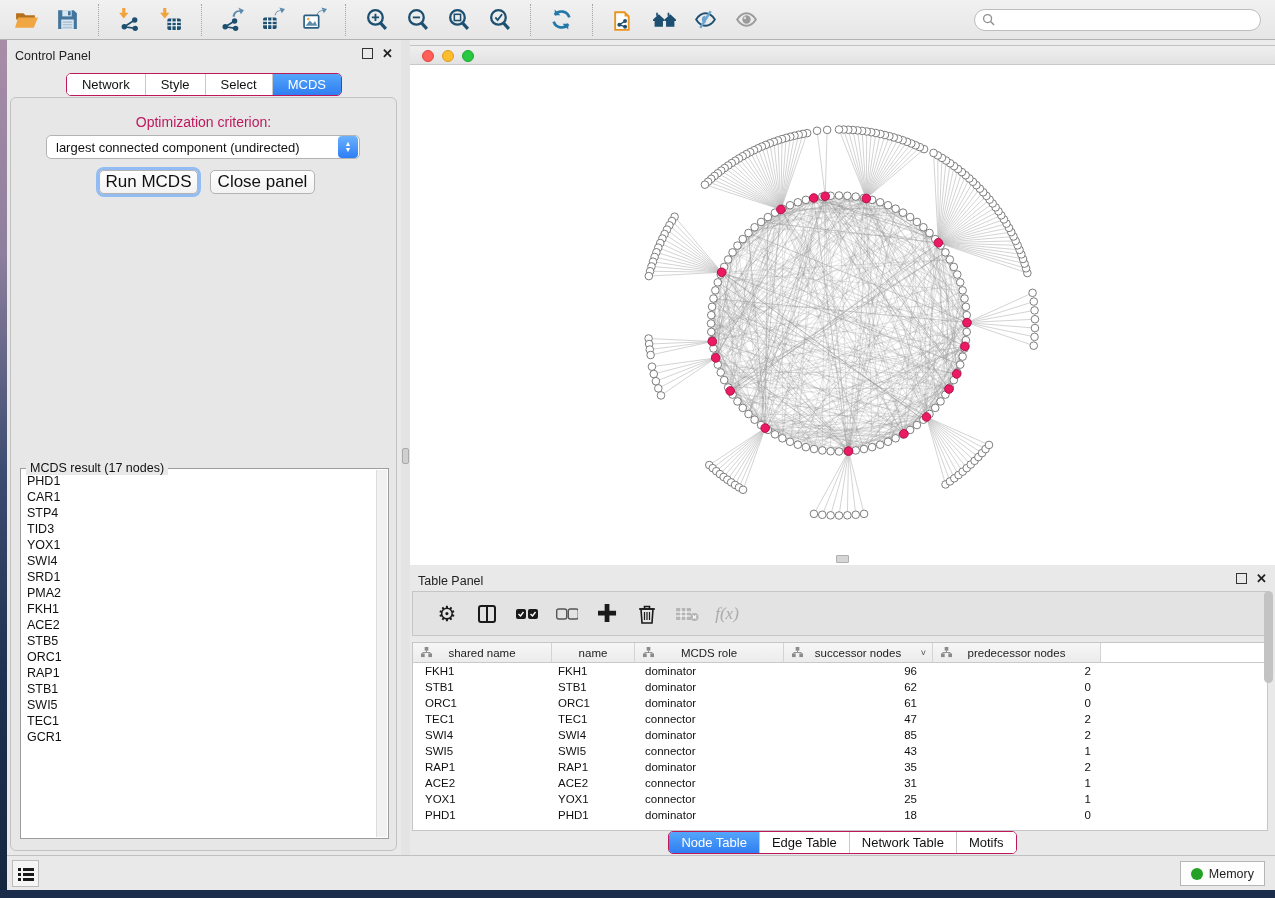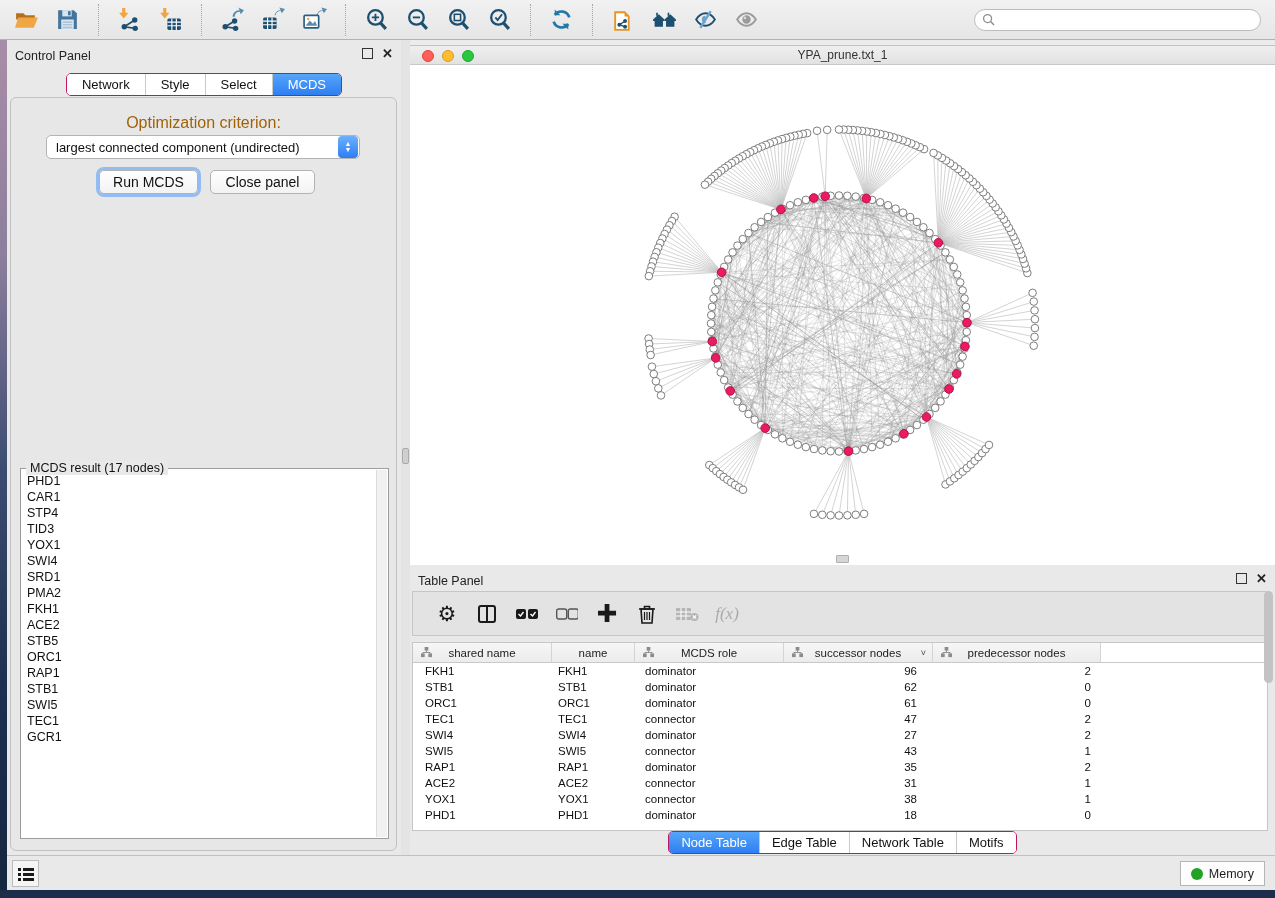--- a/index.html
+++ b/index.html
@@ -39,30 +39,30 @@
   .panel-icons { position:absolute; right:8px; top:8px; display:flex; gap:9px; align-items:center; }
   .float-icon { width:11px; height:11px; border:1.6px solid #333; display:inline-block; }
   .close-icon { font-size:13px; font-weight:bold; color:#222; line-height:11px; }
   #cp-tabs { position:absolute; left:0; right:0; top:33px; display:flex; justify-content:center; }
   .seg-group { display:flex; border:1px solid #be185d; border-radius:5px; overflow:hidden; background:#fff; }
   .seg { padding:3px 15px; font-size:13px; background:#fff; border-right:1px solid #c9c9c9; color:#111; }
   .seg:last-child { border-right:none; }
   .seg.active { background:linear-gradient(#55a5fb,#2e7ef2); color:#fff; }
   #cp-content { position:absolute; left:3px; right:4px; top:57px; bottom:4px;
     background:#e7e7e7; border:1px solid #c2c2c2; border-radius:6px; }
-  #opt-label { position:absolute; left:0; right:0; top:16px; text-align:center; font-size:16px; color:#a16207; }
+  #opt-label { position:absolute; left:0; right:0; top:16px; text-align:center; font-size:14px; color:#be185d; }
   #criterion-select { position:absolute; left:35px; right:36px; top:37px; height:24px;
     background:#fff; border:1px solid #b3b3b3; border-radius:5px; display:flex; align-items:center; }
   #criterion-value { flex:1; font-size:13px; padding-left:9px; color:#111; white-space:nowrap; }
   #criterion-stepper { width:20px; height:22px; margin:0 1px; border-radius:4px;
     background:linear-gradient(#6cb1fd,#2d7ef5); display:flex; flex-direction:column;
     align-items:center; justify-content:center; color:#fff; }
   #criterion-stepper span { font-size:7px; line-height:6px; }
   .cp-btn { position:absolute; top:72px; height:24px; background:linear-gradient(#ffffff,#f2f2f2);
-    border:1px solid #b3b3b3; border-radius:5px; font-size:14px; color:#111;
+    border:1px solid #b3b3b3; border-radius:5px; font-size:17px; color:#111;
     display:flex; align-items:center; justify-content:center; font-family:"Liberation Sans",sans-serif; }
   #run-btn { left:88px; width:99px; box-shadow:0 0 0 3px rgba(90,160,250,.6); }
   #close-panel-btn { left:199px; width:105px; }
   #mcds-group { position:absolute; left:9px; width:369px; top:370px; height:371px;
     background:#fff; border:1px solid #9d9d9d; }
   #mcds-group-label { position:absolute; top:-8px; left:5px; background:#e9e9e9;
     padding:0 4px; font-size:12.5px; color:#111; }
   #mcds-list { position:absolute; left:0; top:4px; right:12px; bottom:0; overflow:hidden; }
   .mcds-item { height:16px; line-height:16px; font-size:12.5px; padding-left:6px; color:#111; }
   #mcds-scroll { position:absolute; right:1px; top:1px; bottom:1px; width:11px;
@@ -332,21 +332,20 @@
     <div id="v-handle"></div>
   </div>
 
   <div id="right-area">
 
     <div id="network-window">
       <div id="net-titlebar">
         <span class="traffic" id="tl-red"></span>
         <span class="traffic" id="tl-yellow"></span>
         <span class="traffic" id="tl-green"></span>
-        <span id="net-title">YPA_prune.txt_1</span>
       </div>
       <div id="net-canvas">
         <svg id="net-svg" width="100%" height="100%" viewBox="0 0 865 499">
             <line x1="372.3870476519678" y1="372.7997109161841" x2="318.14874831559183" y2="194" stroke="#8f8f8f" stroke-width="0.7" opacity="0.28"></line>
             <line x1="303.4594841083865" y1="233.0284387819356" x2="555.9049422558477" y2="274.7073526041666" stroke="#8f8f8f" stroke-width="0.7" opacity="0.28"></line>
             <line x1="437.3716005414583" y1="130.27405782545875" x2="303.4594841083865" y2="282.9715612180644" stroke="#8f8f8f" stroke-width="0.7" opacity="0.28"></line>
             <line x1="535.4281103747257" y1="329.1129898265091" x2="539.8512516844081" y2="194" stroke="#8f8f8f" stroke-width="0.7" opacity="0.28"></line>
             <line x1="530.5492275572781" y1="180.07853708688376" x2="547.2565801614447" y2="306.98347934273147" stroke="#8f8f8f" stroke-width="0.7" opacity="0.28"></line>
             <line x1="338.49033200812187" y1="348.5096679918781" x2="412.2926473958334" y2="384.90494225584774" stroke="#8f8f8f" stroke-width="0.7" opacity="0.28"></line>
             <line x1="470.1442515588047" y1="136.79294342462646" x2="302.09505774415226" y2="274.70735260416654" stroke="#8f8f8f" stroke-width="0.7" opacity="0.28"></line>
@@ -1426,21 +1425,21 @@
               <div class="td" style="width: 139px; padding-left: 12px; text-align: left;">TEC1</div>
               <div class="td" style="width: 83px; padding-left: 6px; text-align: left;">TEC1</div>
               <div class="td" style="width: 149px; padding-left: 10px; text-align: left;">connector</div>
               <div class="td" style="width: 149px; padding-right: 16px; text-align: right;">47</div>
               <div class="td" style="width: 168px; padding-right: 10px; text-align: right;">2</div>
             </div>
             <div class="tr">
               <div class="td" style="width: 139px; padding-left: 12px; text-align: left;">SWI4</div>
               <div class="td" style="width: 83px; padding-left: 6px; text-align: left;">SWI4</div>
               <div class="td" style="width: 149px; padding-left: 10px; text-align: left;">dominator</div>
-              <div class="td" style="width: 149px; padding-right: 16px; text-align: right;">27</div>
+              <div class="td" style="width: 149px; padding-right: 16px; text-align: right;">85</div>
               <div class="td" style="width: 168px; padding-right: 10px; text-align: right;">2</div>
             </div>
             <div class="tr">
               <div class="td" style="width: 139px; padding-left: 12px; text-align: left;">SWI5</div>
               <div class="td" style="width: 83px; padding-left: 6px; text-align: left;">SWI5</div>
               <div class="td" style="width: 149px; padding-left: 10px; text-align: left;">connector</div>
               <div class="td" style="width: 149px; padding-right: 16px; text-align: right;">43</div>
               <div class="td" style="width: 168px; padding-right: 10px; text-align: right;">1</div>
             </div>
             <div class="tr">
@@ -1454,21 +1453,21 @@
               <div class="td" style="width: 139px; padding-left: 12px; text-align: left;">ACE2</div>
               <div class="td" style="width: 83px; padding-left: 6px; text-align: left;">ACE2</div>
               <div class="td" style="width: 149px; padding-left: 10px; text-align: left;">connector</div>
               <div class="td" style="width: 149px; padding-right: 16px; text-align: right;">31</div>
               <div class="td" style="width: 168px; padding-right: 10px; text-align: right;">1</div>
             </div>
             <div class="tr">
               <div class="td" style="width: 139px; padding-left: 12px; text-align: left;">YOX1</div>
               <div class="td" style="width: 83px; padding-left: 6px; text-align: left;">YOX1</div>
               <div class="td" style="width: 149px; padding-left: 10px; text-align: left;">connector</div>
-              <div class="td" style="width: 149px; padding-right: 16px; text-align: right;">38</div>
+              <div class="td" style="width: 149px; padding-right: 16px; text-align: right;">25</div>
               <div class="td" style="width: 168px; padding-right: 10px; text-align: right;">1</div>
             </div>
             <div class="tr">
               <div class="td" style="width: 139px; padding-left: 12px; text-align: left;">PHD1</div>
               <div class="td" style="width: 83px; padding-left: 6px; text-align: left;">PHD1</div>
               <div class="td" style="width: 149px; padding-left: 10px; text-align: left;">dominator</div>
               <div class="td" style="width: 149px; padding-right: 16px; text-align: right;">18</div>
               <div class="td" style="width: 168px; padding-right: 10px; text-align: right;">0</div>
             </div>
           </div>

